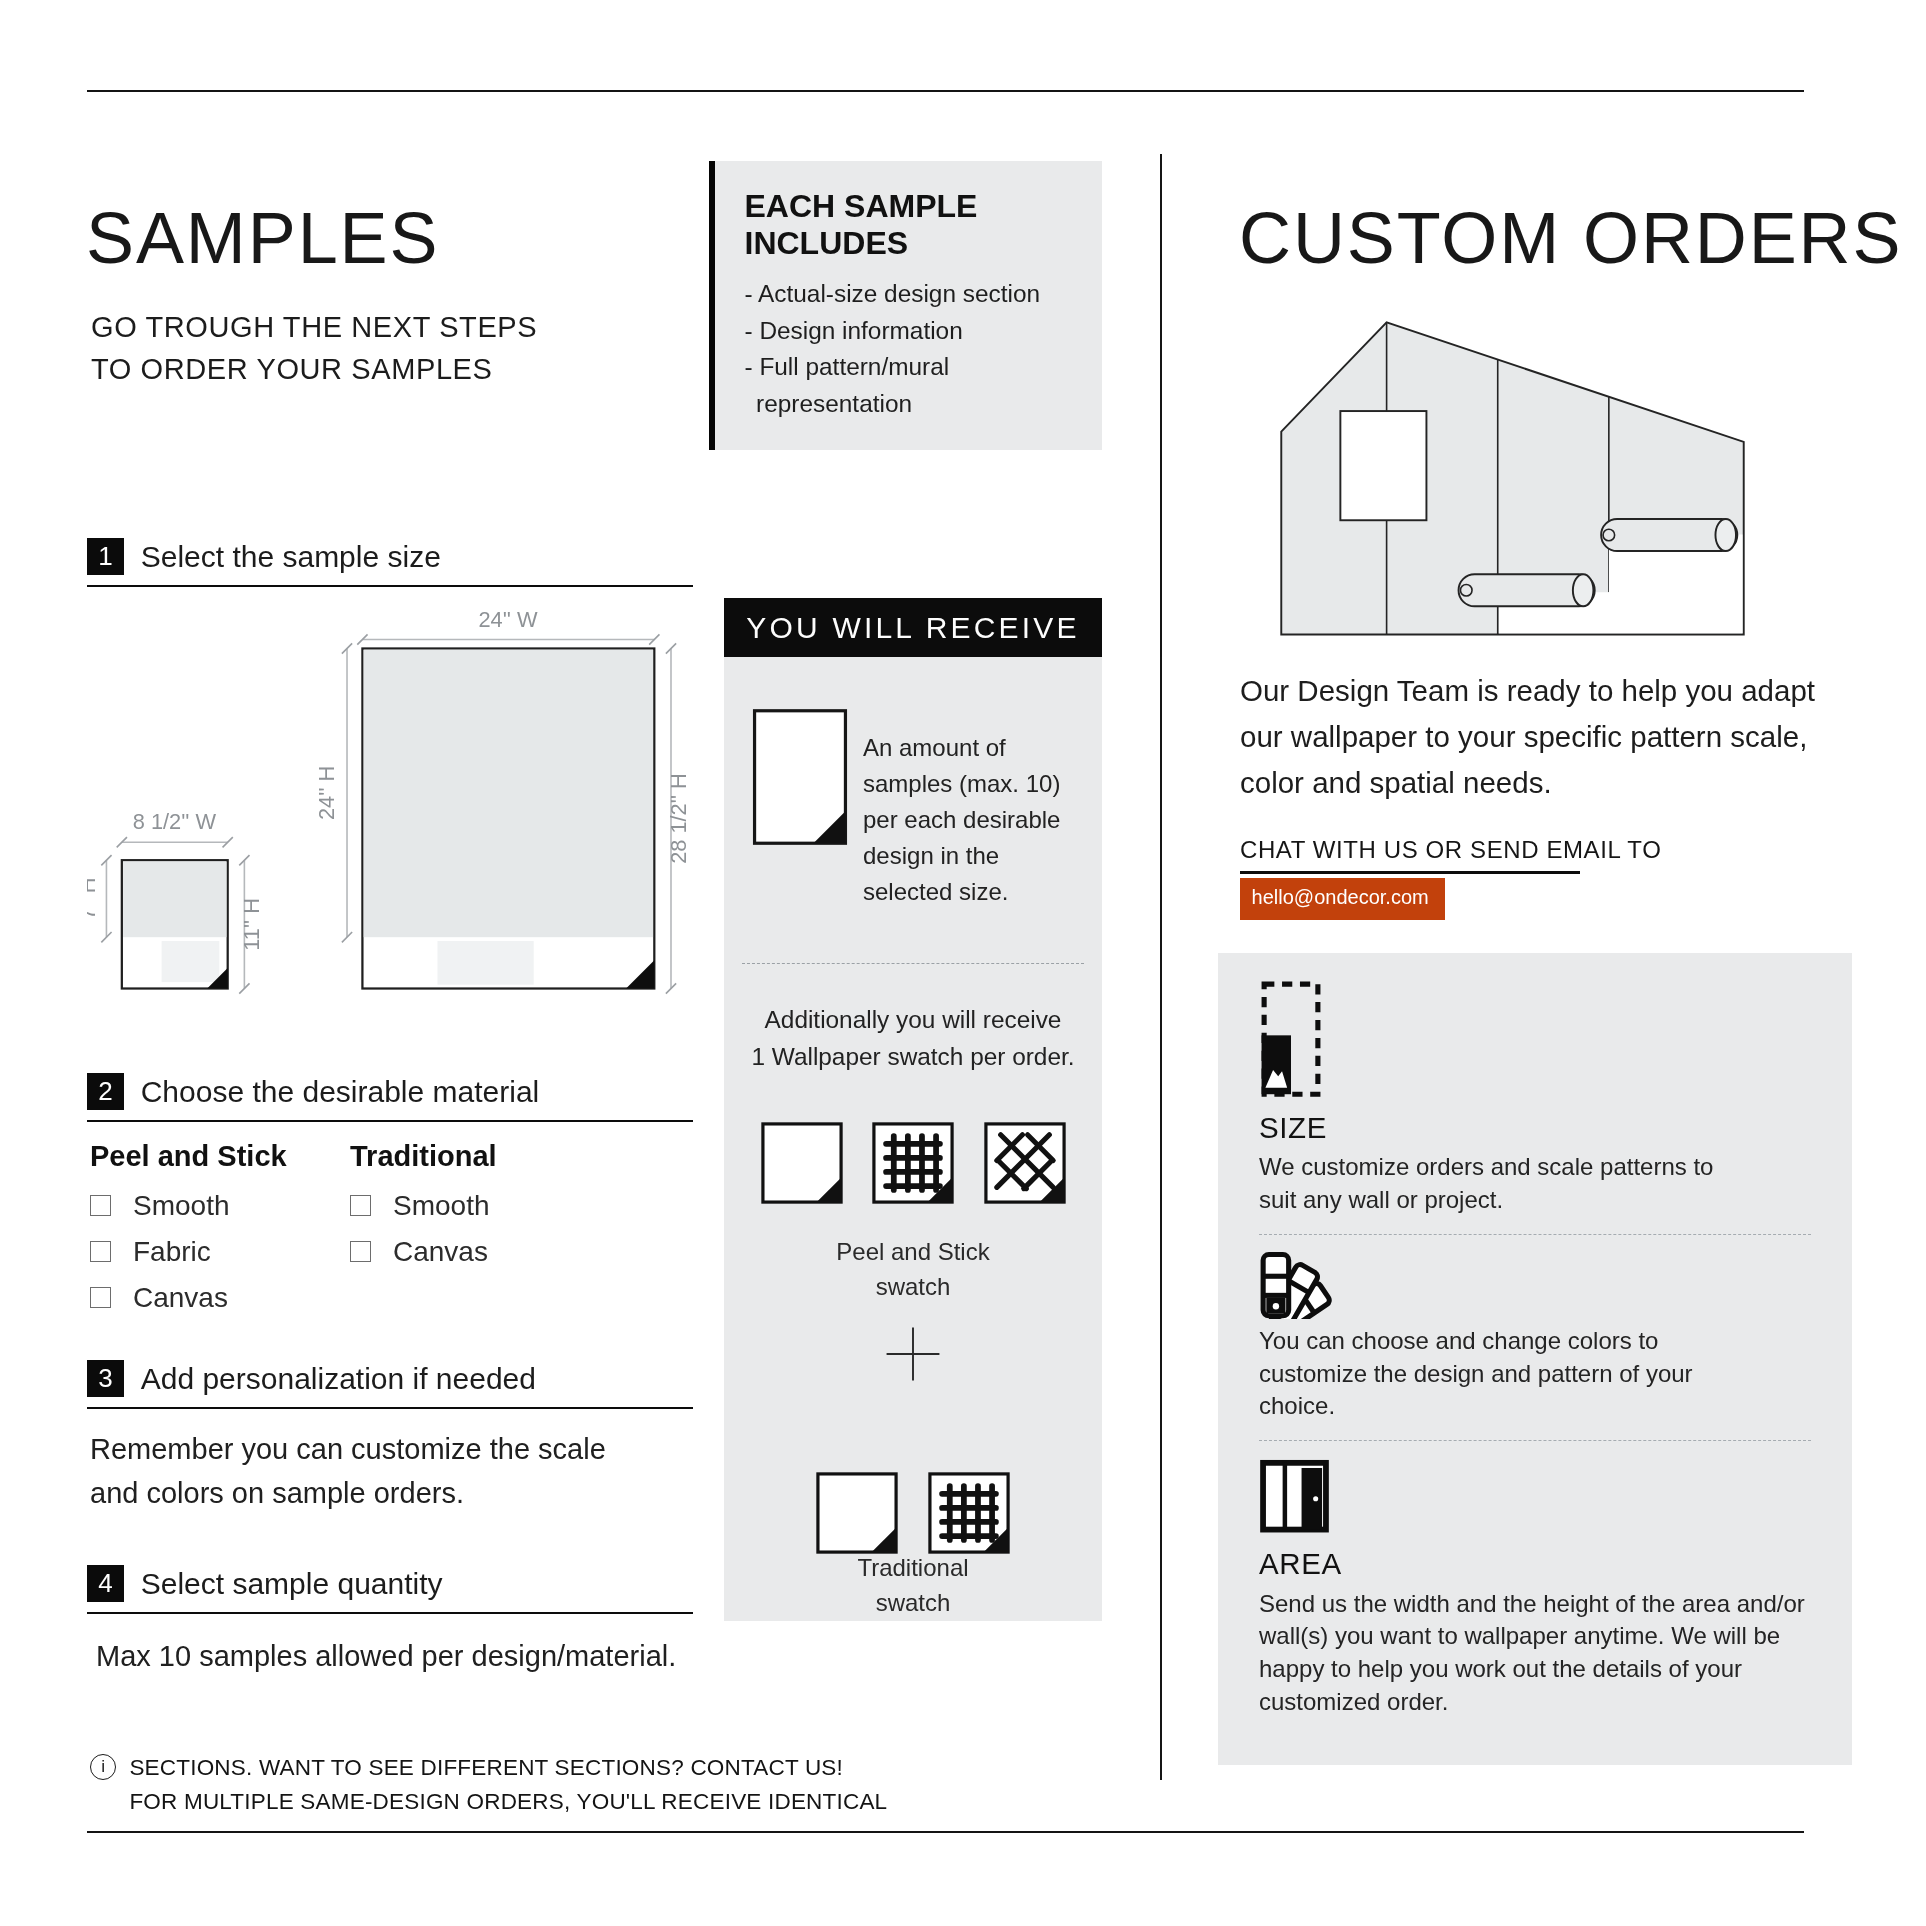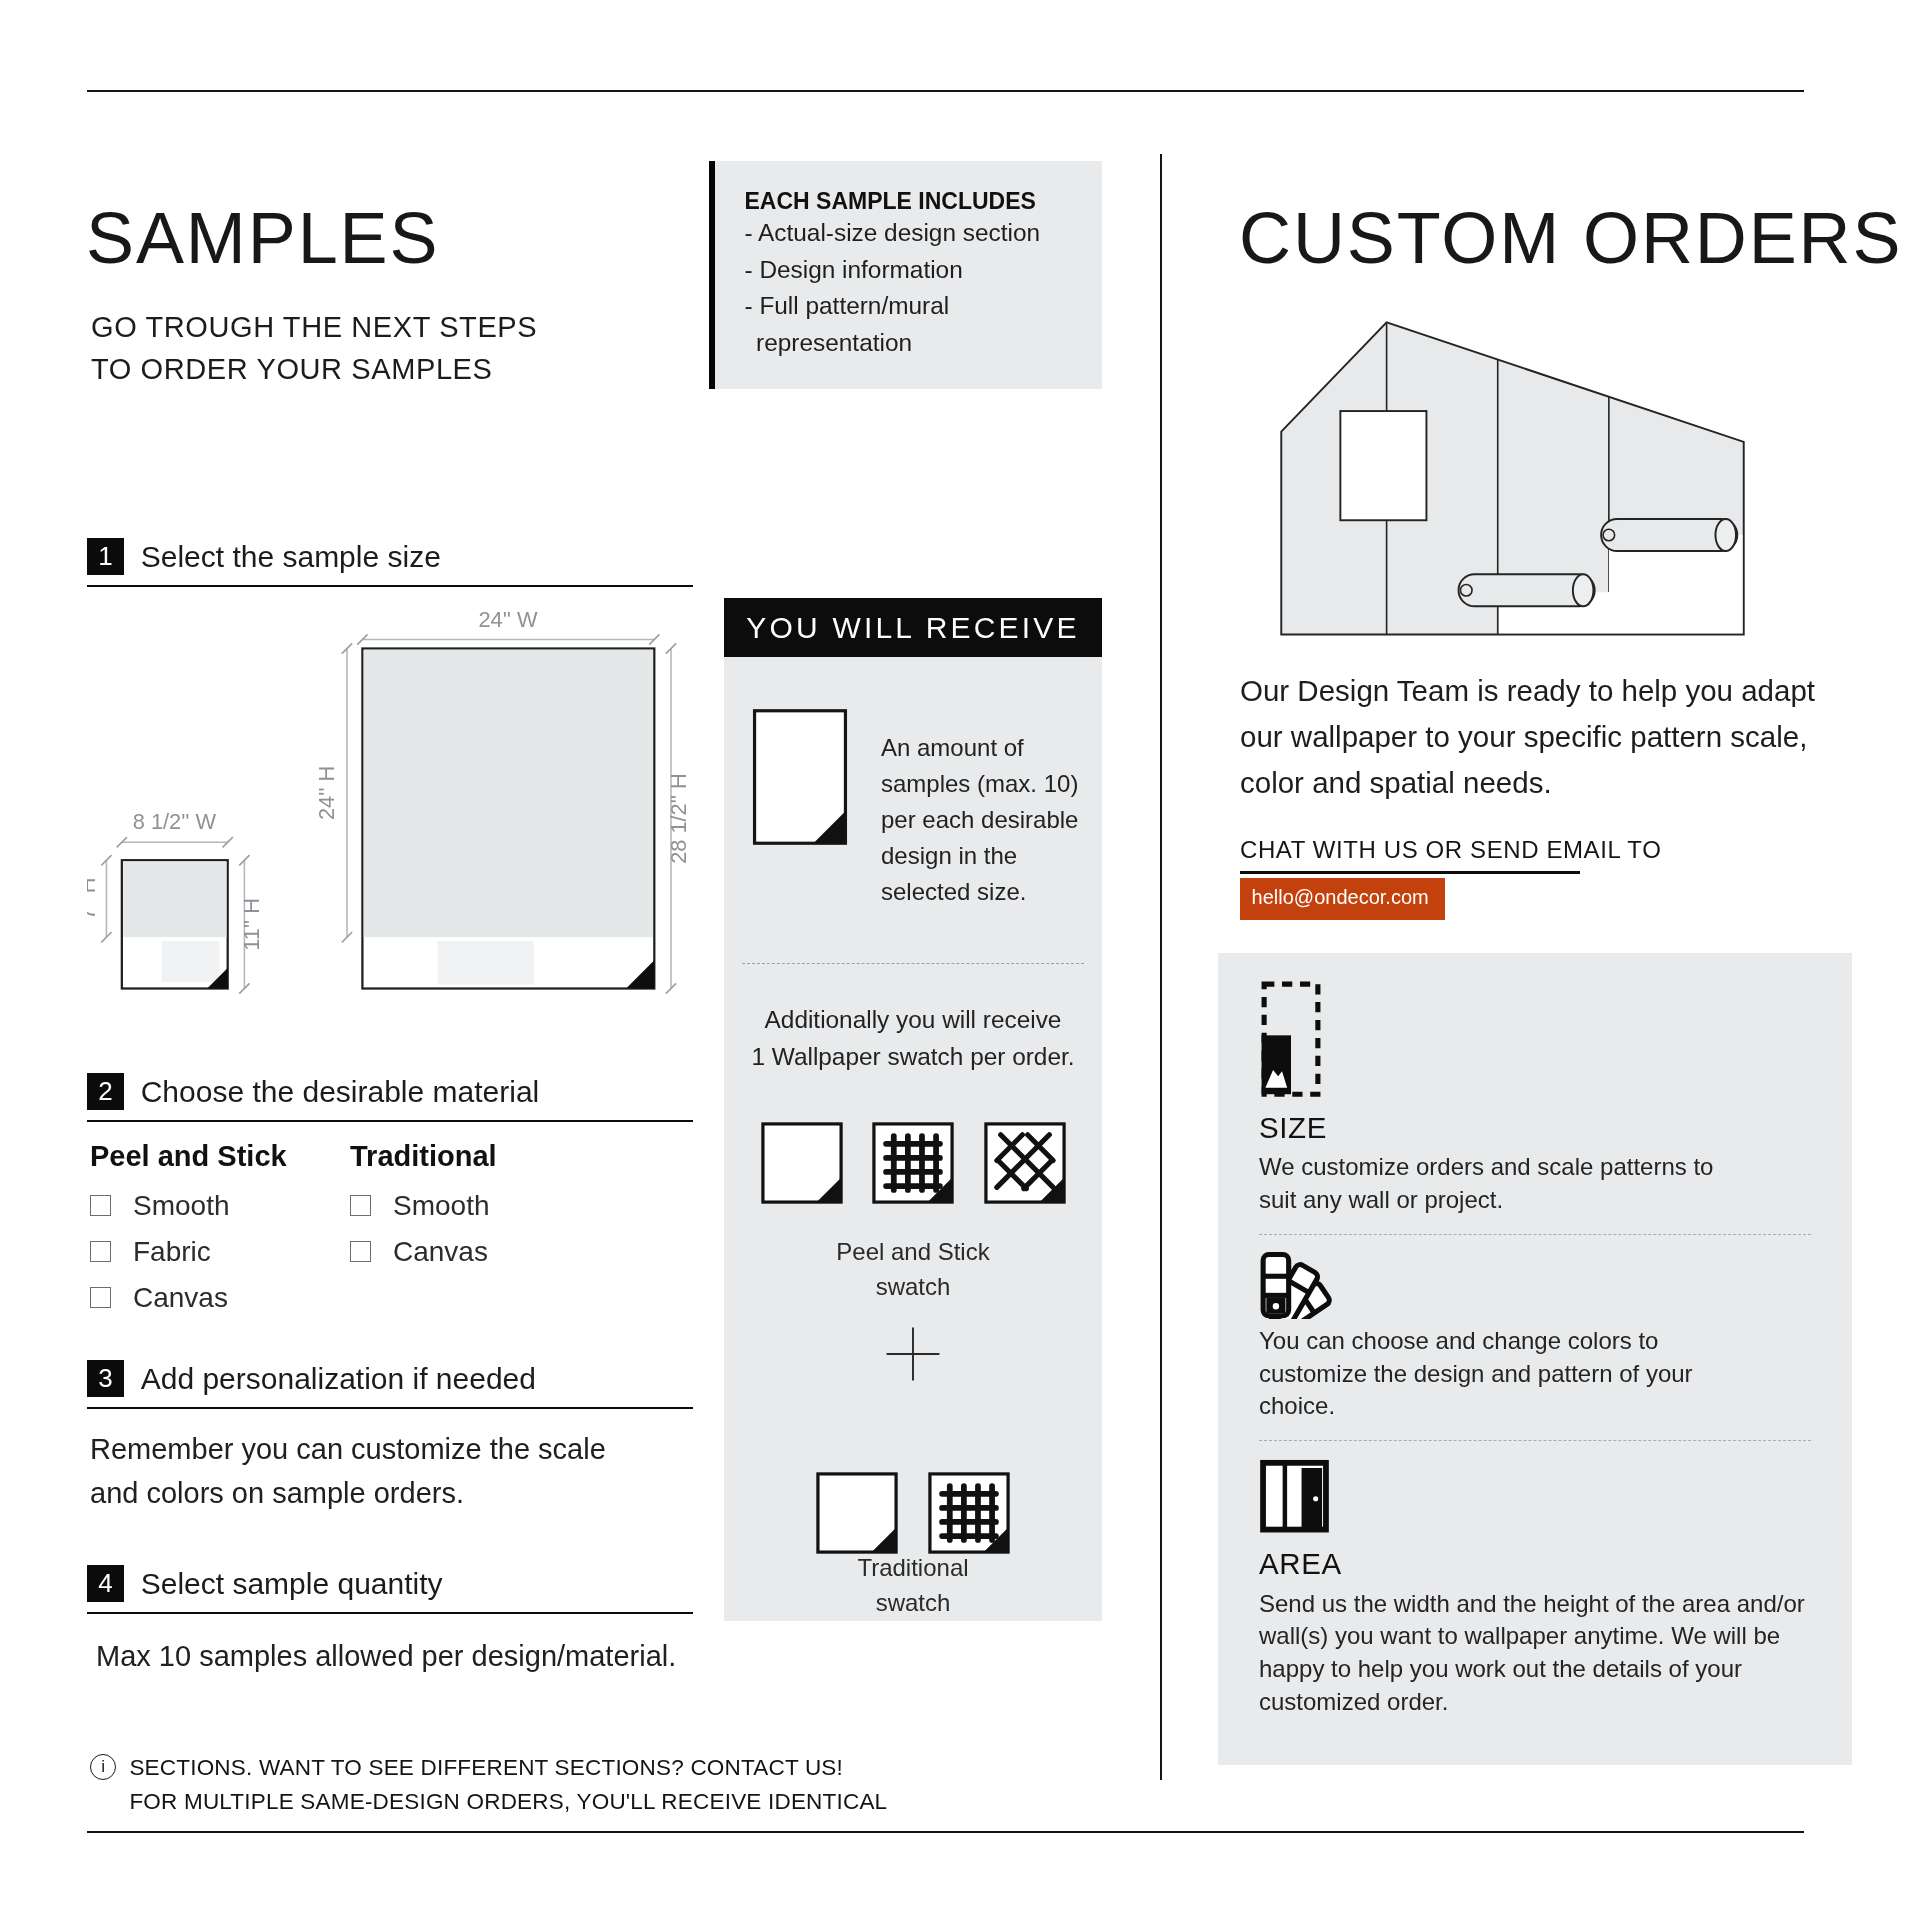--- a/index.html
+++ b/index.html
@@ -32,28 +32,28 @@
 
   .mat-col{position:absolute;top:1140px;}
   #mat-col1{left:90px;} #mat-col2{left:350px;}
   .mat-title{font-size:29px;font-weight:700;color:#111;margin-bottom:16.7px;}
   .opt{display:flex;align-items:center;gap:22px;margin-top:14px;font-size:28px;color:#2c2c2c;}
   .cb{width:19px;height:19px;border:1.9px solid #6d6d6d;background:#fff;flex:0 0 auto;}
 
   
   #includes-box{position:absolute;left:709px;top:161px;width:393px;box-sizing:border-box;
     background:#e9eaeb;border-left:6.4px solid #050505;padding:27px 19px 28px 29.5px;}
-  #includes-title{font-size:23px;font-weight:600;color:#111;}
+  #includes-title{font-size:32px;font-weight:600;color:#111;margin-bottom:14px;}
   .inc-item{font-size:24.4px;line-height:1.5;color:#1e1e1e;width:302px;padding-left:11.6px;text-indent:-11.6px;}
 
   
   #receive-header{position:absolute;left:724px;top:598px;width:378px;height:59px;background:#0c0c0c;
     color:#fdfdfd;font-size:30px;letter-spacing:3.2px;display:flex;align-items:center;justify-content:center;}
   #receive-body{position:absolute;left:724px;top:657px;width:378px;height:964px;background:#e9eaeb;}
-  #rb-sample-row{position:absolute;left:28px;top:51px;display:flex;gap:33px;}
+  #rb-sample-row{position:absolute;left:28px;top:51px;display:flex;gap:15px;}
   #rb-sample-text{width:222px;font-size:24px;line-height:1.5;color:#222;padding-top:22px;}
   #rb-dash{position:absolute;left:18px;right:18px;top:306px;border-top:1.6px dashed #9ba1a6;}
   #rb-add{position:absolute;top:345px;width:100%;text-align:center;font-size:24.4px;line-height:1.5;color:#222;}
   .sw-row{position:absolute;width:100%;display:flex;justify-content:center;gap:29.5px;}
   #sw-row1{top:465px;} #sw-row2{top:815px;}
   .sw-cap{position:absolute;width:100%;text-align:center;font-size:24px;line-height:1.45;color:#2a2a2a;}
   #sw-cap1{top:578px;} #sw-cap2{top:894px;}
   #plus-wrap{position:absolute;top:668px;width:100%;display:flex;justify-content:center;}
 
   

